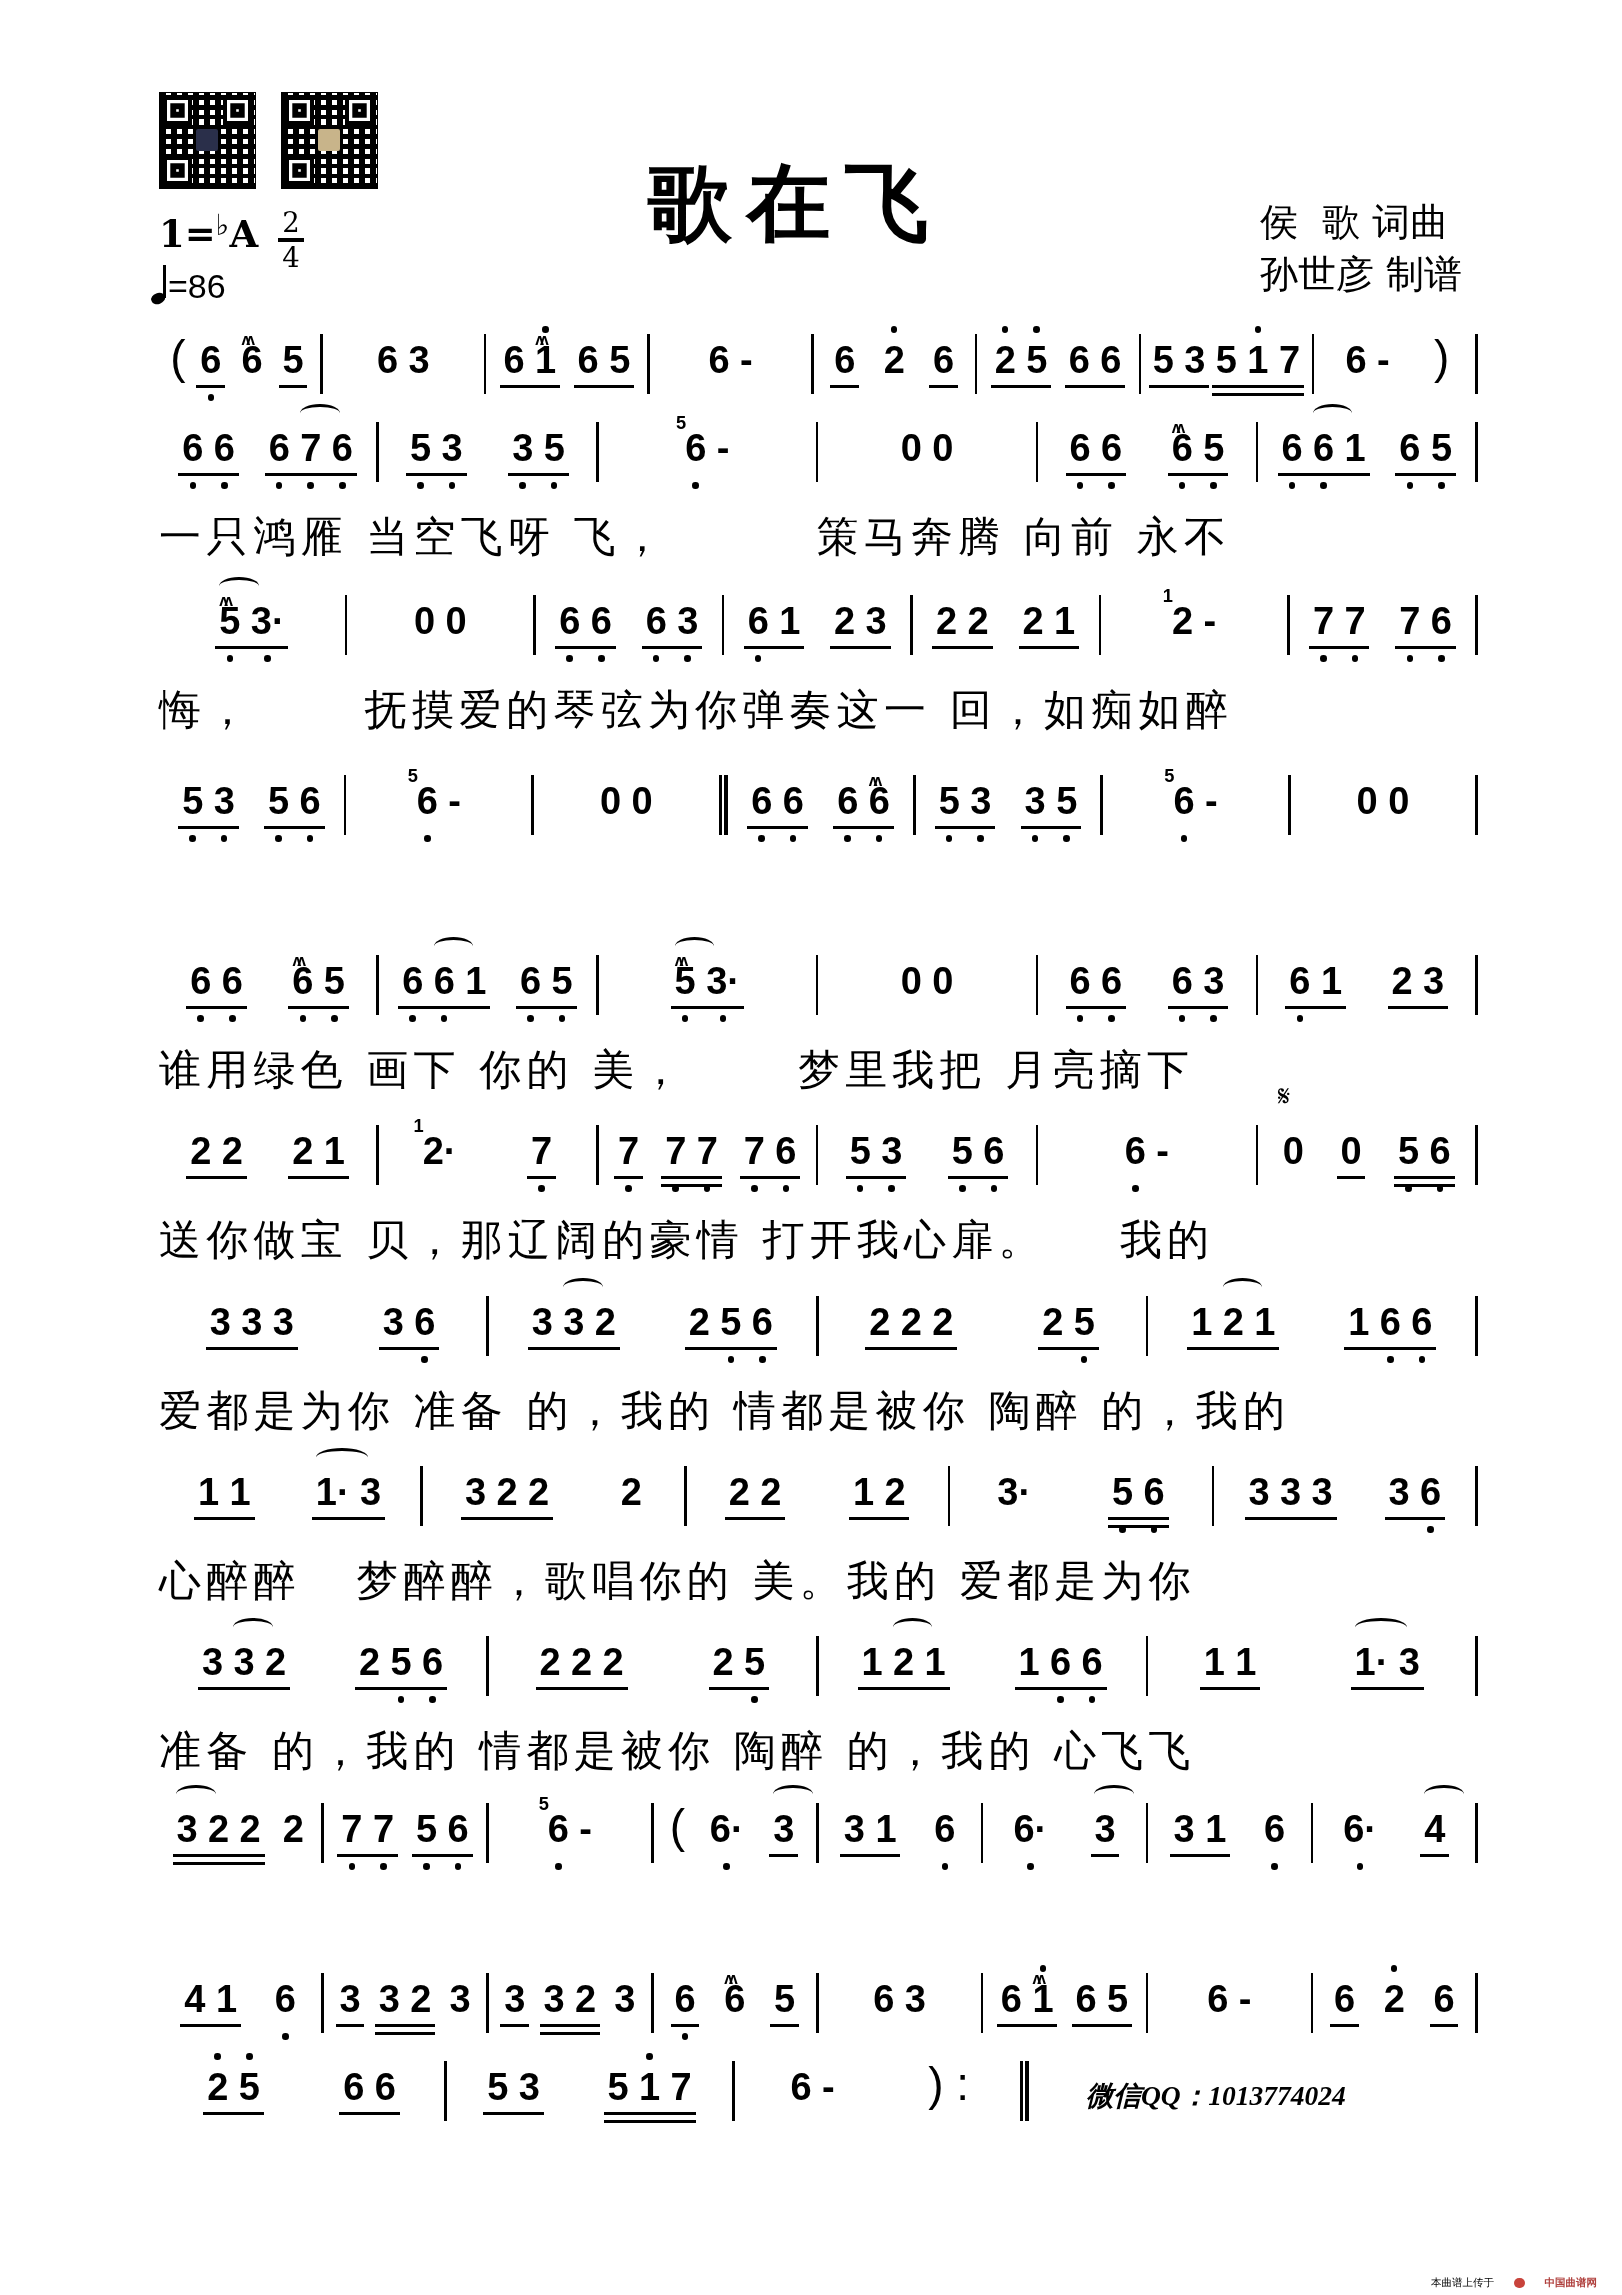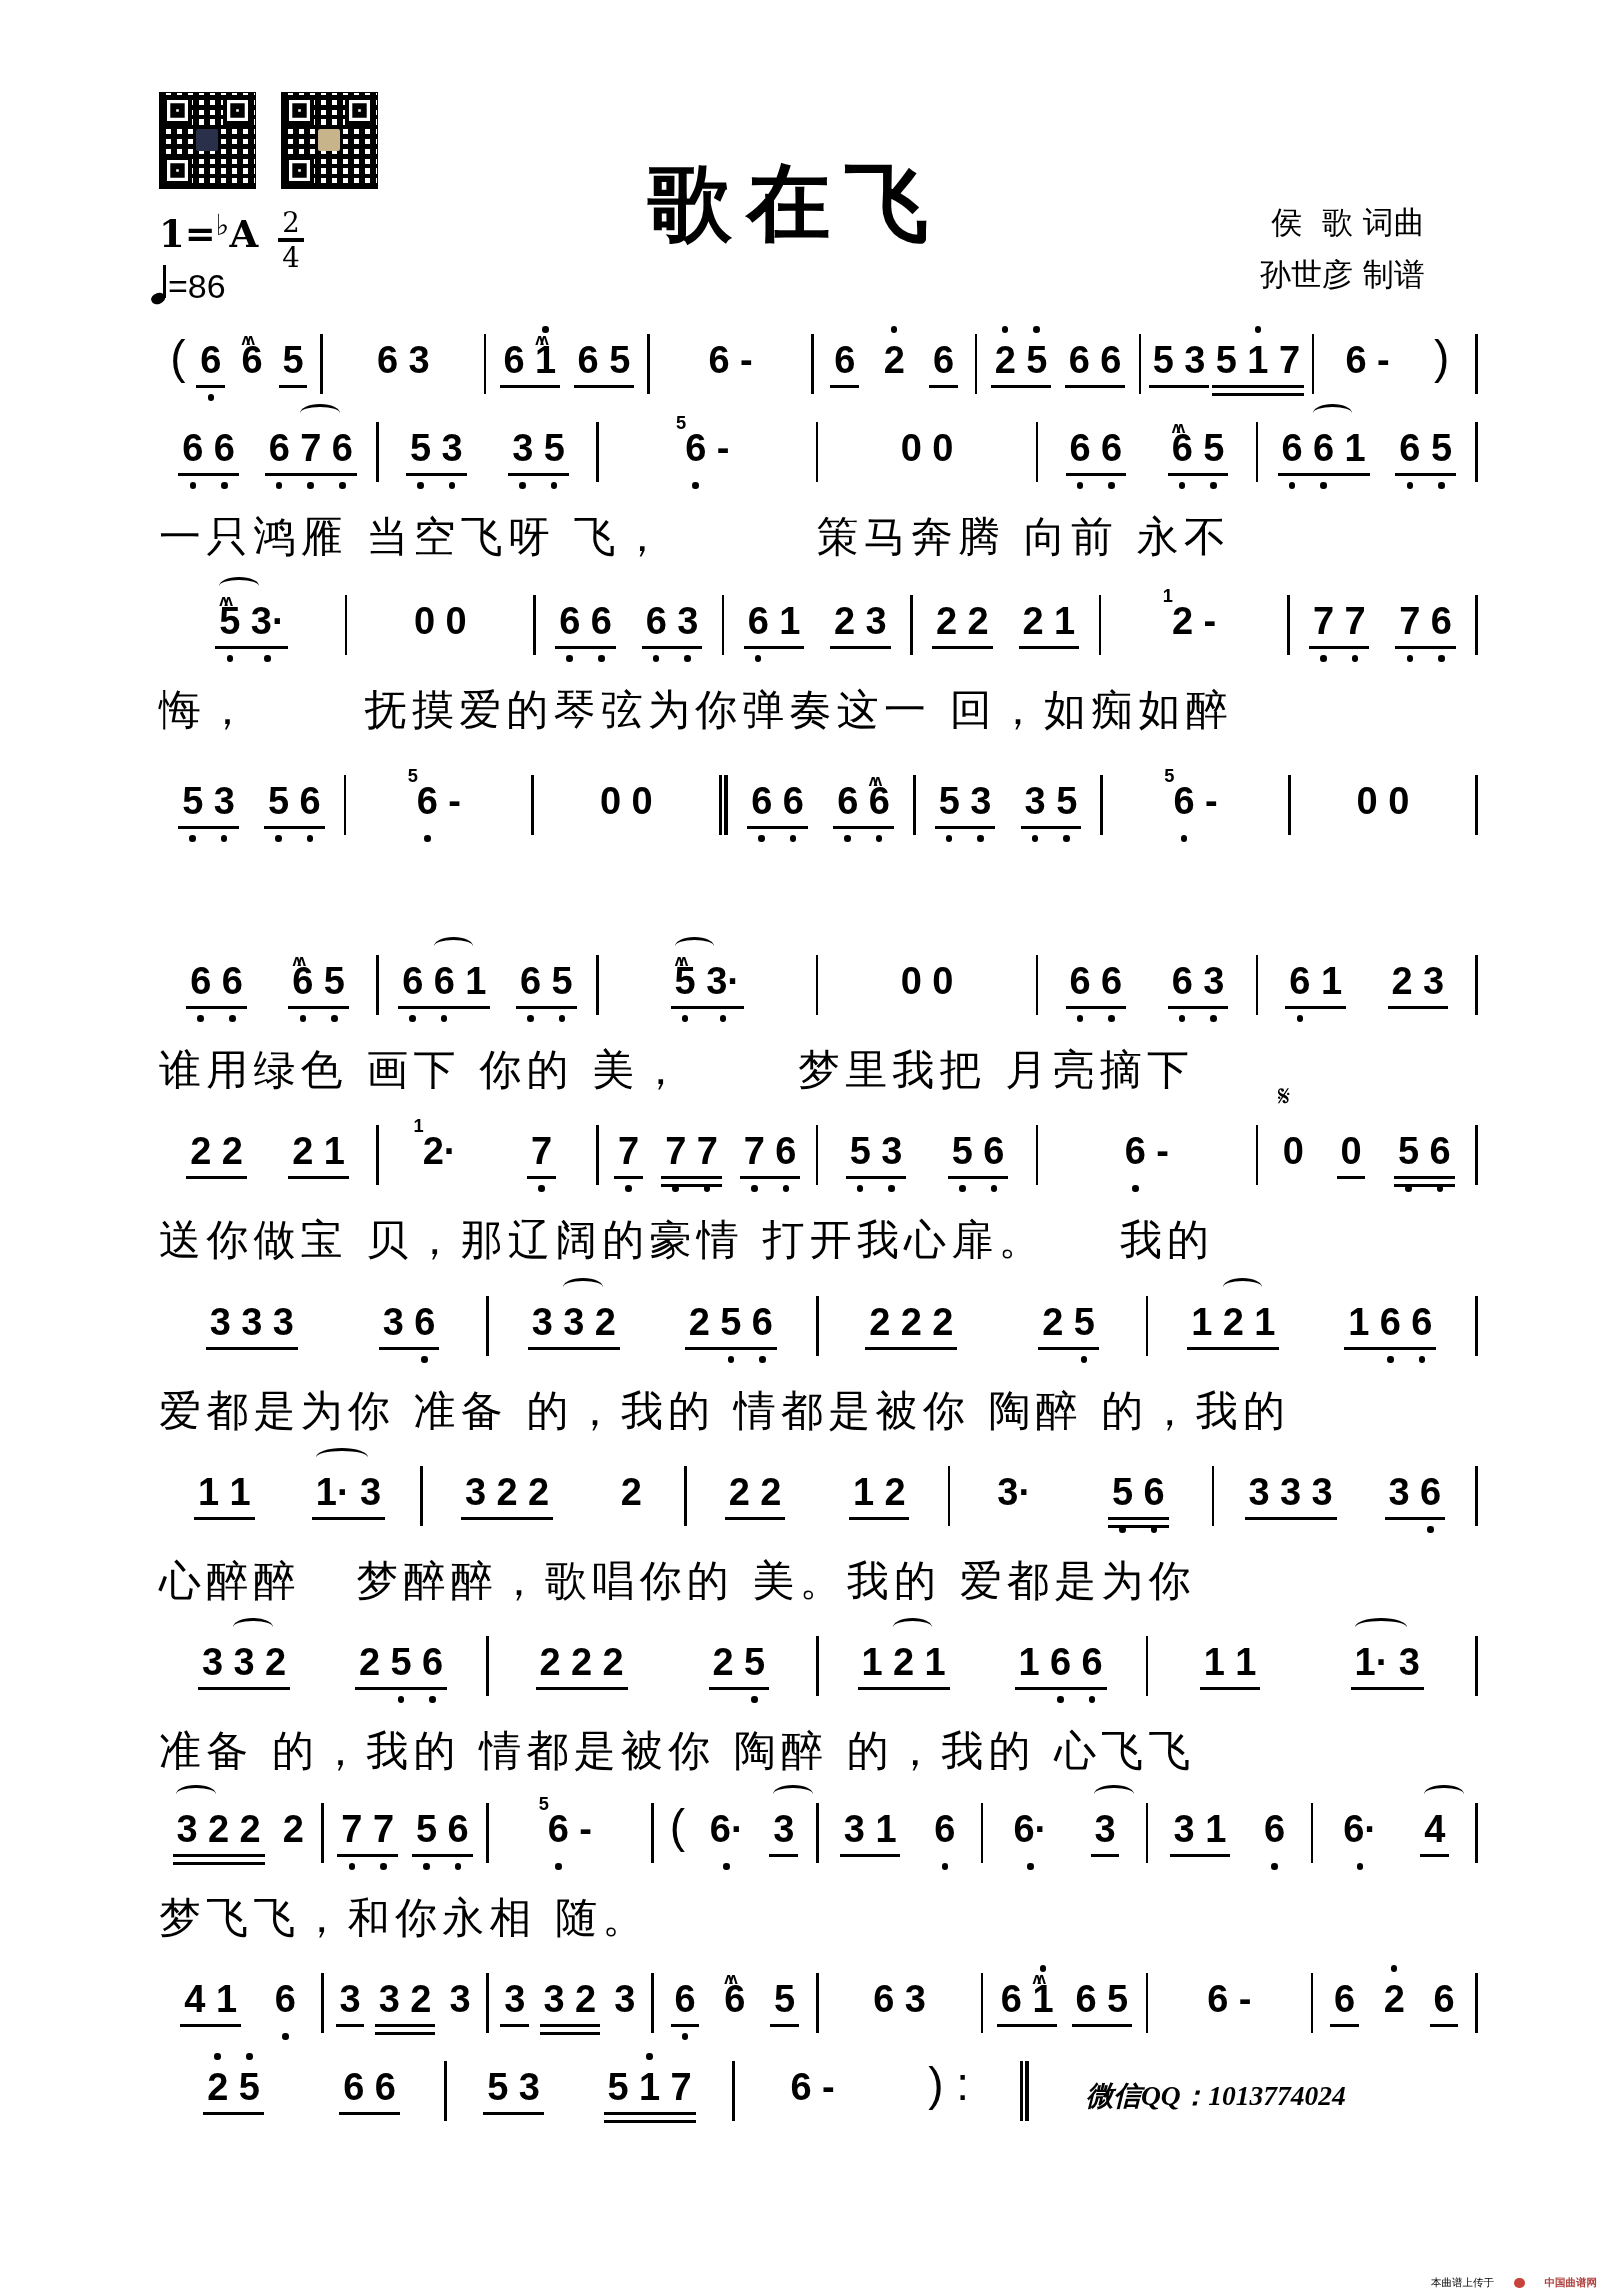--- a/index.html
+++ b/index.html
@@ -11,21 +11,21 @@
       background-blend-mode:multiply;border:0.7px solid #000;}
   .qr::before,.qr::after{content:"";position:absolute;width:21px;height:21px;border:4.6px solid #000;background:#fff;box-shadow:inset 0 0 0 3.3px #fff, inset 0 0 0 9.2px #000;}
   .qr::before{left:2.6px;top:2.6px;}
   .qr::after{right:2.6px;top:2.6px;}
   .qr .corner{position:absolute;left:2.6px;bottom:2.6px;width:21px;height:21px;border:4.6px solid #000;background:#fff;box-shadow:inset 0 0 0 3.3px #fff, inset 0 0 0 9.2px #000;}
   .qr .logo{position:absolute;left:36px;top:36px;width:22px;height:22px;border-radius:2px;}
   #qr1{left:159px;} #qr1 .logo{background:#2a2f4a;}
   #qr2{left:281px;} #qr2 .logo{background:#c8b48a;}
 
   .title{position:absolute;left:648px;top:147px;font-family:"DejaVu Serif",serif;font-weight:bold;font-size:84px;letter-spacing:14.4px;text-align:right;}
-  .credits{position:absolute;left:1260px;top:196px;font-family:"DejaVu Serif",serif;font-size:31px;line-height:52px;text-align:right;}
+  .credits{position:absolute;left:1260px;top:196px;font-family:"DejaVu Serif",serif;font-size:38px;line-height:52px;}
   .credits div{white-space:pre;}
   .key{position:absolute;left:159px;top:208px;font-family:"DejaVu Serif",serif;font-weight:bold;font-size:37px;}
   .key .flat{font-size:29px;vertical-align:11.8px;font-weight:normal;}
   .timesig{position:absolute;left:278px;top:208px;font-family:"DejaVu Serif",serif;font-weight:normal;font-size:27.5px;text-align:center;line-height:29px;}
   .timesig .bar{display:block;width:26px;height:3.3px;background:#000;margin:1.3px 0;}
   .tempo{position:absolute;left:151px;top:265px;font-size:34px;}
   .tempo .noteicon{display:inline-block;position:relative;width:17px;height:38px;vertical-align:-5.2px;}
   .tempo .noteicon::before{content:"";position:absolute;left:0;bottom:0;width:14.4px;height:10.5px;background:#000;border-radius:50%;transform:rotate(-20deg);}
   .tempo .noteicon::after{content:"";position:absolute;left:12.4px;top:0;width:2.6px;height:33px;background:#000;}
 
@@ -743,21 +743,20 @@
         <div class="measure">
           <div class="grp ">
             <span class="n"><span>6·</span><span class="d-lo"></span></span>
           </div>
           <div class="grp u1">
             <span class="n"><span>4</span><span class="slur"></span></span>
           </div>
         </div>
         <div class="barline"></div>
       </div>
-      <div class="lyrics">梦飞飞，和你永相 随。</div>
     </div>
     <div class="row" style="top: 1960px;">
       <div class="notes">
         <div class="measure">
           <div class="grp u1">
             <span class="n"><span>4</span></span>
             <span class="n"><span>1</span></span>
           </div>
           <div class="grp ">
             <span class="n"><span>6</span><span class="d-lo"></span></span>

